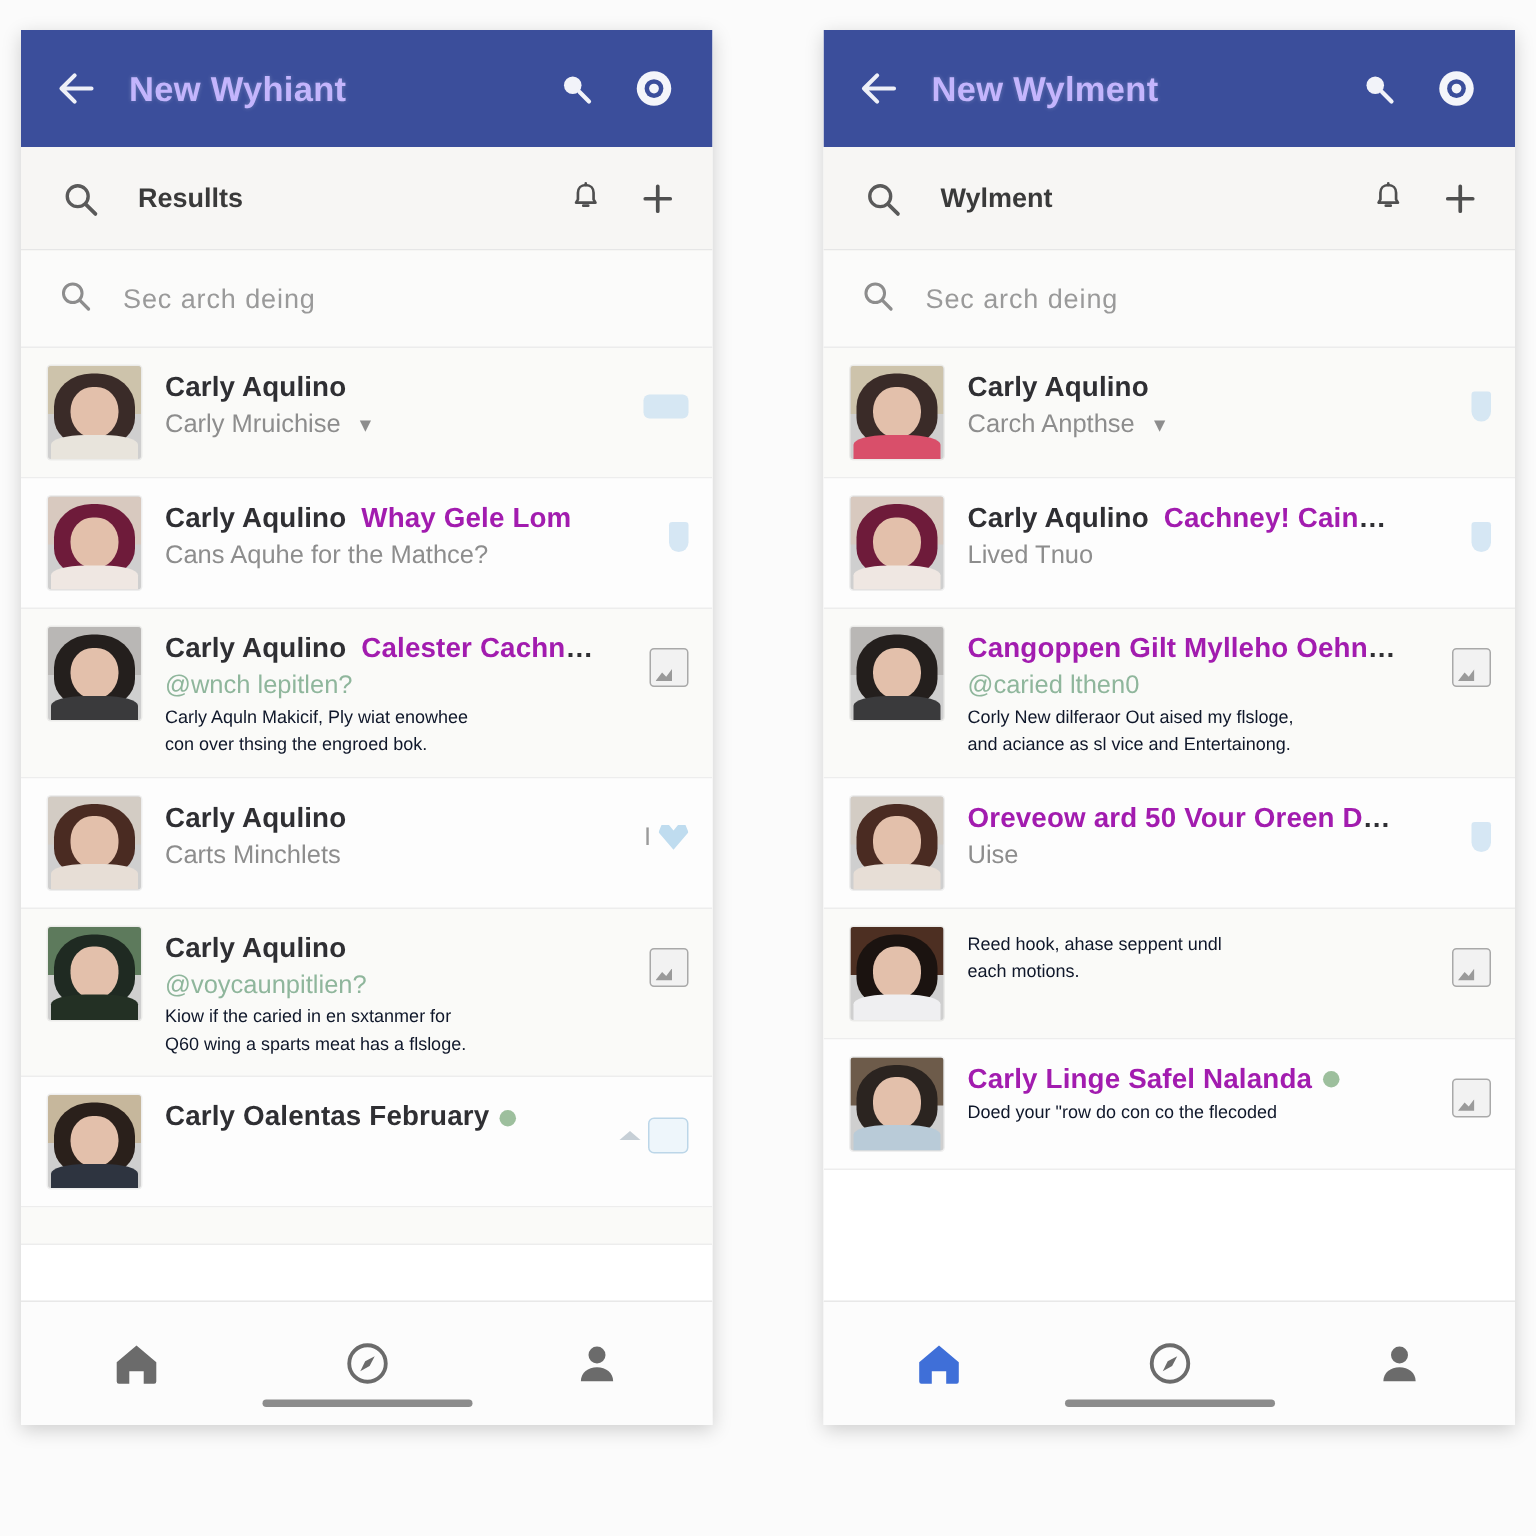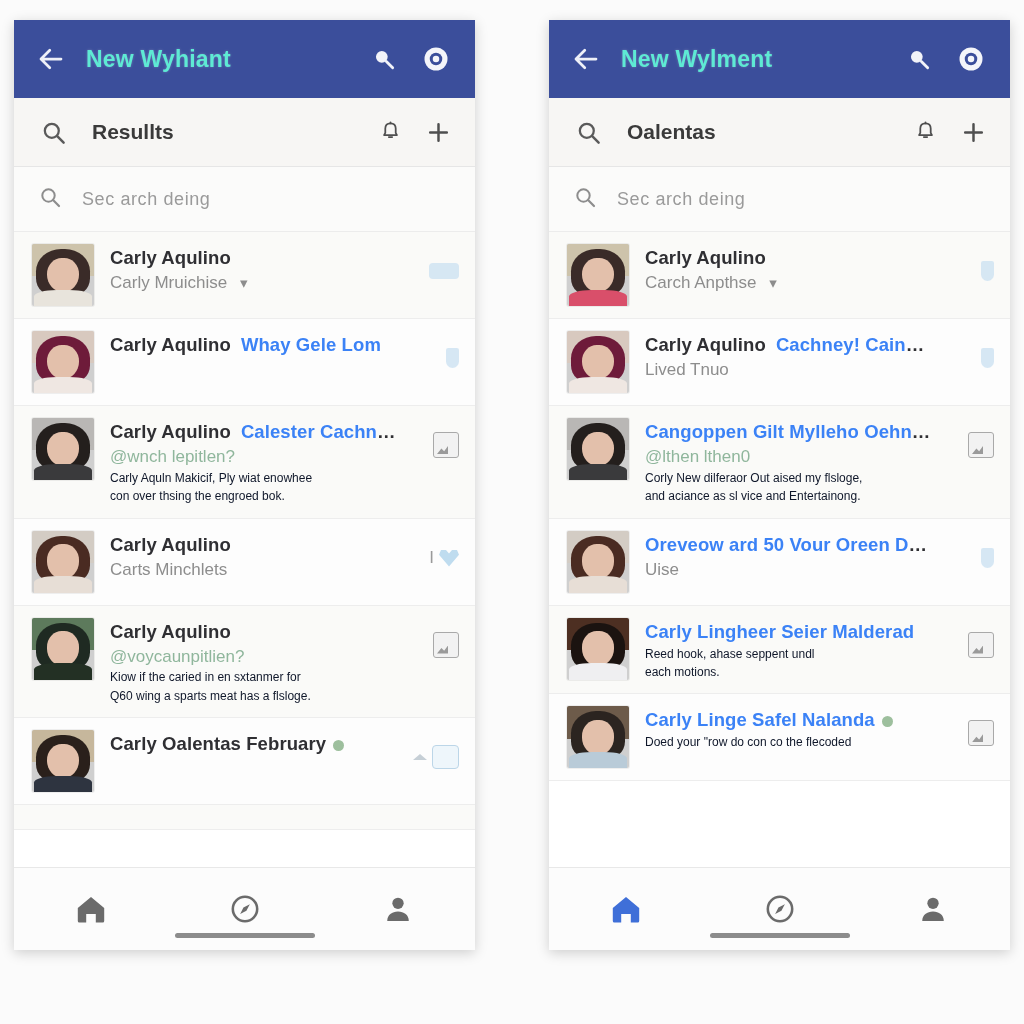--- a/index.html
+++ b/index.html
@@ -39,21 +39,21 @@
     padding:0 22px 0 20px;
     flex:0 0 auto;
     gap:18px;
   }
   .appbar .back{
     width:34px;height:34px;
     flex:0 0 auto;
     display:flex;align-items:center;justify-content:center;
   }
   .appbar .title{
-    color:#5eead4;
+    color:#c4b5fd;
     font-size:23px;
     font-weight:600;
     letter-spacing:.2px;
     flex:1 1 auto;
     text-shadow:0 0 3px rgba(255,255,255,.25);
   }
   .appbar .act{
     width:34px;height:34px;
     display:flex;align-items:center;justify-content:center;
     flex:0 0 auto;
@@ -64,21 +64,21 @@
     height:68px;
     background:#f7f6f4;
     display:flex;
     align-items:center;
     padding:0 22px 0 24px;
     gap:18px;
     border-bottom:1px solid #e6e6e6;
     flex:0 0 auto;
   }
   .resultsbar .label{
-    font-size:21px;
+    font-size:18px;
     color:#3a3a3a;
     font-weight:600;
     flex:1 1 auto;
     margin-left:6px;
   }
   .resultsbar .ic{width:30px;height:30px;display:flex;align-items:center;justify-content:center;flex:0 0 auto;}
 
   
   .searchbar{
     height:64px;
@@ -131,21 +131,21 @@
   .line1{
     font-size:18.5px;
     font-weight:700;
     color:#2f2f33;
     letter-spacing:.1px;
     white-space:nowrap;
     overflow:hidden;
     text-overflow:ellipsis;
     line-height:1.35;
   }
-  .line1 .accent{color:#3b82f6;font-weight:700;margin-left:10px;}
+  .line1 .accent{color:#a21caf;font-weight:700;margin-left:10px;}
   .line1 .accent.solo{margin-left:0;}
   .verify{
     display:inline-block;
     width:11px;height:11px;
     border-radius:50%;
     background:#9dbf9d;
     margin-left:7px;
     vertical-align:middle;
   }
   .handle{
@@ -329,20 +329,24 @@
         <div class="row">
       <div class="avatar">
       <span class="sky" style="background:#d8c9bf"></span>
       <span class="hair" style="background:#6e1b3a"></span>
       <span class="face"></span>
 
       <span class="body" style="background:#efe7e2"></span>
     </div>
       <div class="rowbody">
         <div class="line1"><span>Carly Aqulino</span><span class="accent">Whay Gele Lom</span></div>
+        <div class="sub">
+        <span>Cans Aquhe for the Mathce?</span>
+        
+      </div>
       </div>
       <div class="rowend">
             <span class="badge-blue sm"></span>
           </div>
     </div>
         <div class="row tint">
       <div class="avatar">
       <span class="sky" style="background:#b9b7b5"></span>
       <span class="hair" style="background:#241f1d"></span>
       <span class="face"></span>
@@ -466,21 +470,21 @@
         </span>
     </div>
 
     <div class="resultsbar">
       <span class="ic">
           <svg width="27" height="27" viewBox="0 0 24 24" fill="none" xmlns="http://www.w3.org/2000/svg">
             <circle cx="10.5" cy="10.5" r="6.2" stroke="#5a5a5a" stroke-width="2"></circle>
         <path d="M15.3 15.3L21 21" stroke="#5a5a5a" stroke-width="2.2" stroke-linecap="round"></path>
           </svg>
         </span>
-      <span class="label">Oalentas</span>
+      <span class="label">Wylment</span>
       <span class="ic">
           <svg width="25" height="25" viewBox="0 0 24 24" fill="none" xmlns="http://www.w3.org/2000/svg">
             <path d="M12 3.2c-3 0-5 2-5 5v4.2l-1.2 2.1h12.4L17 12.4V8.2c0-3-2-5-5-5z" stroke="#4f4f4f" stroke-width="1.7" stroke-linejoin="round"></path>
         <path d="M12 2.2v1.1M10.4 16.4h3.2" stroke="#4f4f4f" stroke-width="1.7" stroke-linecap="round"></path>
           </svg>
         </span>
       <span class="ic">
           <svg width="27" height="27" viewBox="0 0 24 24" fill="none" xmlns="http://www.w3.org/2000/svg">
             <path d="M12 4.6v14.8M4.6 12h14.8" stroke="#4f4f4f" stroke-width="2.2" stroke-linecap="round"></path>
           </svg>
@@ -537,21 +541,21 @@
         <div class="row tint">
       <div class="avatar">
       <span class="sky" style="background:#b9b7b5"></span>
       <span class="hair" style="background:#241f1d"></span>
       <span class="face"></span>
 
       <span class="body" style="background:#3a3a3c"></span>
     </div>
       <div class="rowbody">
         <div class="line1"><span class="accent solo">Cangoppen Gilt Mylleho Oehnot.</span></div>
-        <div class="handle">@lthen lthen0</div>
+        <div class="handle">@caried lthen0</div>
             <div class="snippet">Corly New dilferaor Out aised my flsloge,</div>
             <div class="snippet">and aciance as sl vice and Entertainong.</div>
       </div>
       <div class="rowend">
             <span class="badge-gray"></span>
           </div>
     </div>
         <div class="row">
       <div class="avatar">
       <span class="sky" style="background:#d3ccc4"></span>
@@ -573,21 +577,20 @@
     </div>
         <div class="row tint">
       <div class="avatar">
       <span class="sky" style="background:#4d2f22"></span>
       <span class="hair" style="background:#1b1310"></span>
       <span class="face"></span>
 
       <span class="body" style="background:#efeff1"></span>
     </div>
       <div class="rowbody">
-        <div class="line1"><span class="accent solo">Carly Lingheer Seier Malderad</span></div>
             <div class="snippet">Reed hook, ahase seppent undl</div>
             <div class="snippet">each motions.</div>
       </div>
       <div class="rowend">
             <span class="badge-gray"></span>
           </div>
     </div>
         <div class="row">
       <div class="avatar">
       <span class="sky" style="background:#6d5b4a"></span>

